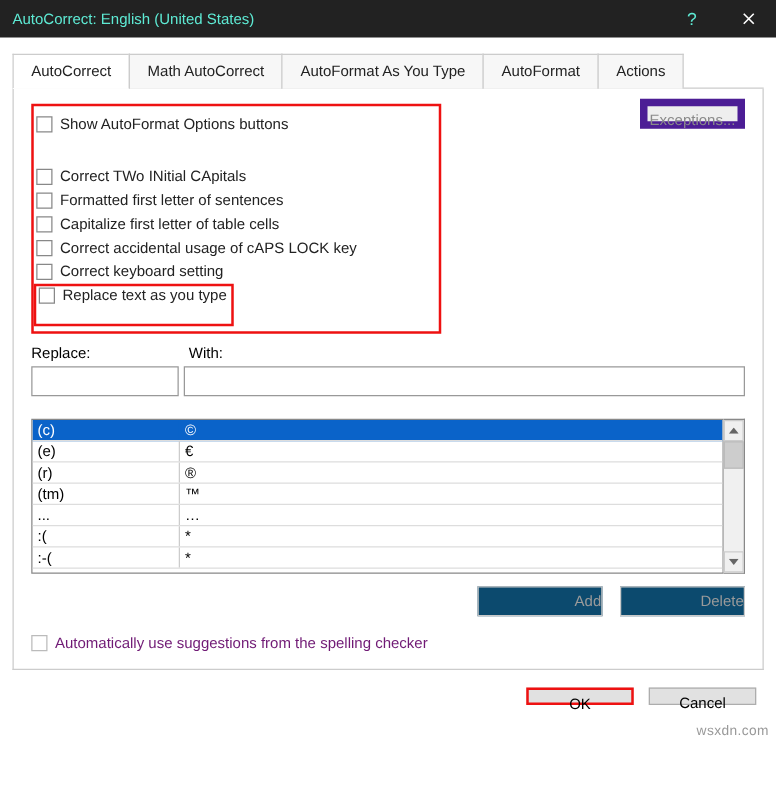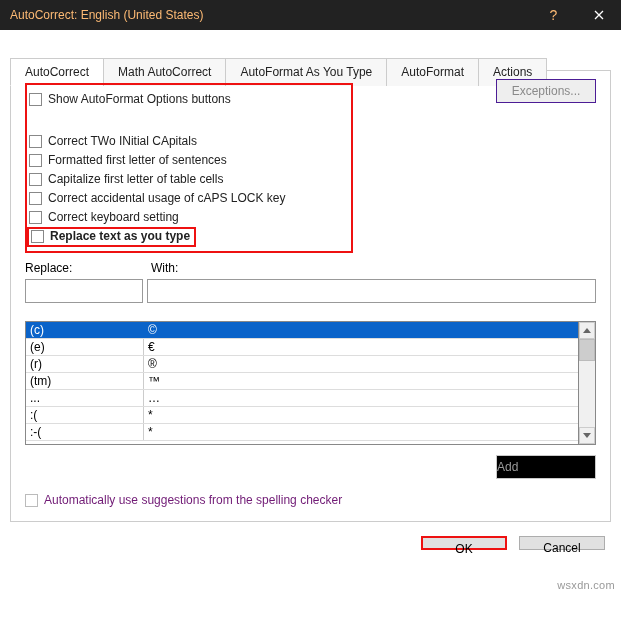--- a/index.html
+++ b/index.html
@@ -1,37 +1,37 @@
 <!DOCTYPE html>
 <html><head>
 <meta charset="utf-8">
 <style>
 * { box-sizing: border-box; font-family: "Segoe UI", Tahoma, sans-serif; font-size: 12px; }
 body { margin: 0; padding: 0; background: #fff; width: 621px; height: 635px; overflow: hidden; }
 
-.titlebar { background: #222; color: #fdba74; height: 30px; display: flex; align-items: center; padding-left: 10px; }
+.titlebar { background: #222; color: #5eead4; height: 30px; display: flex; align-items: center; padding-left: 10px; }
 .titlebar .title { flex: 1; font-size: 12px; }
 .titlebar .btn { width: 45px; height: 30px; display: flex; align-items: center; justify-content: center; font-size: 14px; cursor: default; }
 
 .dialog-body { padding: 8px 10px 0 10px; }
 
 .tabs { display: flex; border-bottom: 1px solid #ccc; margin-top: 4px; }
-.tab { padding: 6px 14px 6px; background: #f7f7f7; border: 1px solid #ccc; border-bottom: none; margin-right: -1px; cursor: default; color: #222; position: relative; top: 16px; }
+.tab { padding: 6px 14px 6px; background: #f7f7f7; border: 1px solid #ccc; border-bottom: none; margin-right: -1px; cursor: default; color: #222; position: relative; top: 1px; }
 .tab.active { background: #fff; border-bottom: 1px solid #fff; }
 
 .tab-content { border: 1px solid #ccc; border-top: none; padding: 12px 14px 14px 14px; }
 
 .redbox1 { border: 2px solid #e11; padding: 2px 6px 4px 0; width: 328px; margin-bottom: 6px; }
 .chk-row { display: flex; align-items: center; margin: 5px 0 5px 2px; }
 .chk { width: 13px; height: 13px; border: 1px solid #888; margin-right: 6px; background: #fff; }
 .chk-label { color: #222; }
-.redbox2 { border: 2px solid #e11; display: inline-block; padding: 0 4px 2px 0; margin-top: -2px; font-weight: bold; }
+.redbox2 { border: 2px solid #e11; display: inline-block; padding: 0 4px 16px 0; margin-top: -2px; }
 
 .exceptions-row { position: relative; }
-.exceptions-btn { position: absolute; right: 0; top: -4px; width: 100px; height: 24px; background: #eee; border: 1px solid #4c1d95; color: #8a8a8a; text-align: center; line-height: 22px; cursor: default; }
+.exceptions-btn { position: absolute; right: 0; top: -4px; width: 84px; height: 24px; background: #eee; border: 6px solid #4c1d95; color: #8a8a8a; text-align: center; line-height: 22px; cursor: default; }
 
 .replace-row { display: flex; align-items: center; margin-top: 8px; gap: 4px; }
 .replace-row .lbl { margin-right: 4px; }
 .radio-wrap { display: flex; align-items: center; gap: 16px; color: #9a9a9a; margin-left: 6px; }
 .radio { width: 12px; height: 12px; border: 1px solid #aaa; border-radius: 50%; display: inline-flex; align-items: center; justify-content: center; margin-right: 4px; }
 .radio.sel::after { content: ""; width: 6px; height: 6px; border-radius: 50%; background: #bbb; display: block; }
 
 .input-row { display: flex; margin-top: 4px; gap: 0; }
 .input-row .inp { height: 24px; border: 1px solid #999; background: #fff; }
 .inp.replace { width: 118px; }
@@ -43,21 +43,21 @@
 .grid-row .c1 { width: 118px; padding-left: 4px; border-right: 1px solid #ccc; }
 .grid-row .c2 { flex: 1; padding-left: 4px; }
 .grid-row.sel { background: #0a63c9; color: #fff; }
 .grid-row.sel .c1 { border-right: 1px solid #0a63c9; }
 .scrollbar { width: 17px; border: 1px solid #888; border-left: none; background: #f0f0f0; display: flex; flex-direction: column; }
 .sb-btn { height: 17px; border: 1px solid #ccc; background: #f0f0f0; display: flex; align-items: center; justify-content: center; font-size: 9px; color: #555; }
 .sb-track { flex: 1; position: relative; }
 .sb-thumb { position: absolute; top: 0; left: 0; right: 0; height: 22px; background: #cdcdcd; border: 1px solid #bbb; }
 
 .adddel { display: flex; justify-content: flex-end; gap: 14px; margin-top: 10px; }
-.gbtn { width: 100px; height: 24px; background: #000000; border: 1px solid #c9c9c9; color: #9a9a9a; text-align: left; line-height: 22px; cursor: default; }
+.gbtn { width: 100px; height: 24px; background: #0c4a6e; border: 1px solid #c9c9c9; color: #9a9a9a; text-align: right; line-height: 22px; cursor: default; }
 
 .auto-row { display: flex; align-items: center; margin-top: 14px; color: #701a75; }
 .auto-row .chk { border-color: #bbb; }
 
 .footer { display: flex; justify-content: flex-end; gap: 12px; padding: 14px 16px 12px; }
 .fbtn { width: 86px; height: 14px; border: 1px solid #adadad; background: #e1e1e1; text-align: center; line-height: 22px; cursor: default; }
 .fbtn.ok { border: 2px solid #e11; }
 
 .watermark { position: fixed; right: 6px; bottom: 44px; color: #999; font-size: 11px; letter-spacing: 0.3px; }
 </style>
@@ -175,20 +175,21 @@
         <div class="sb-btn">
           <svg width="8" height="5" viewBox="0 0 8 5">
               <path d="M0 0 L4 5 L8 0 Z" fill="#666"></path>
             </svg>
         </div>
       </div>
     </div>
 
     <div class="adddel">
       <div class="gbtn">Add</div>
+      <div class="gbtn">Delete</div>
     </div>
 
     <div class="auto-row">
       <span class="chk"></span>
       <span>Automatically use suggestions from the spelling checker</span>
     </div>
 
   </div>
 </div>
 

